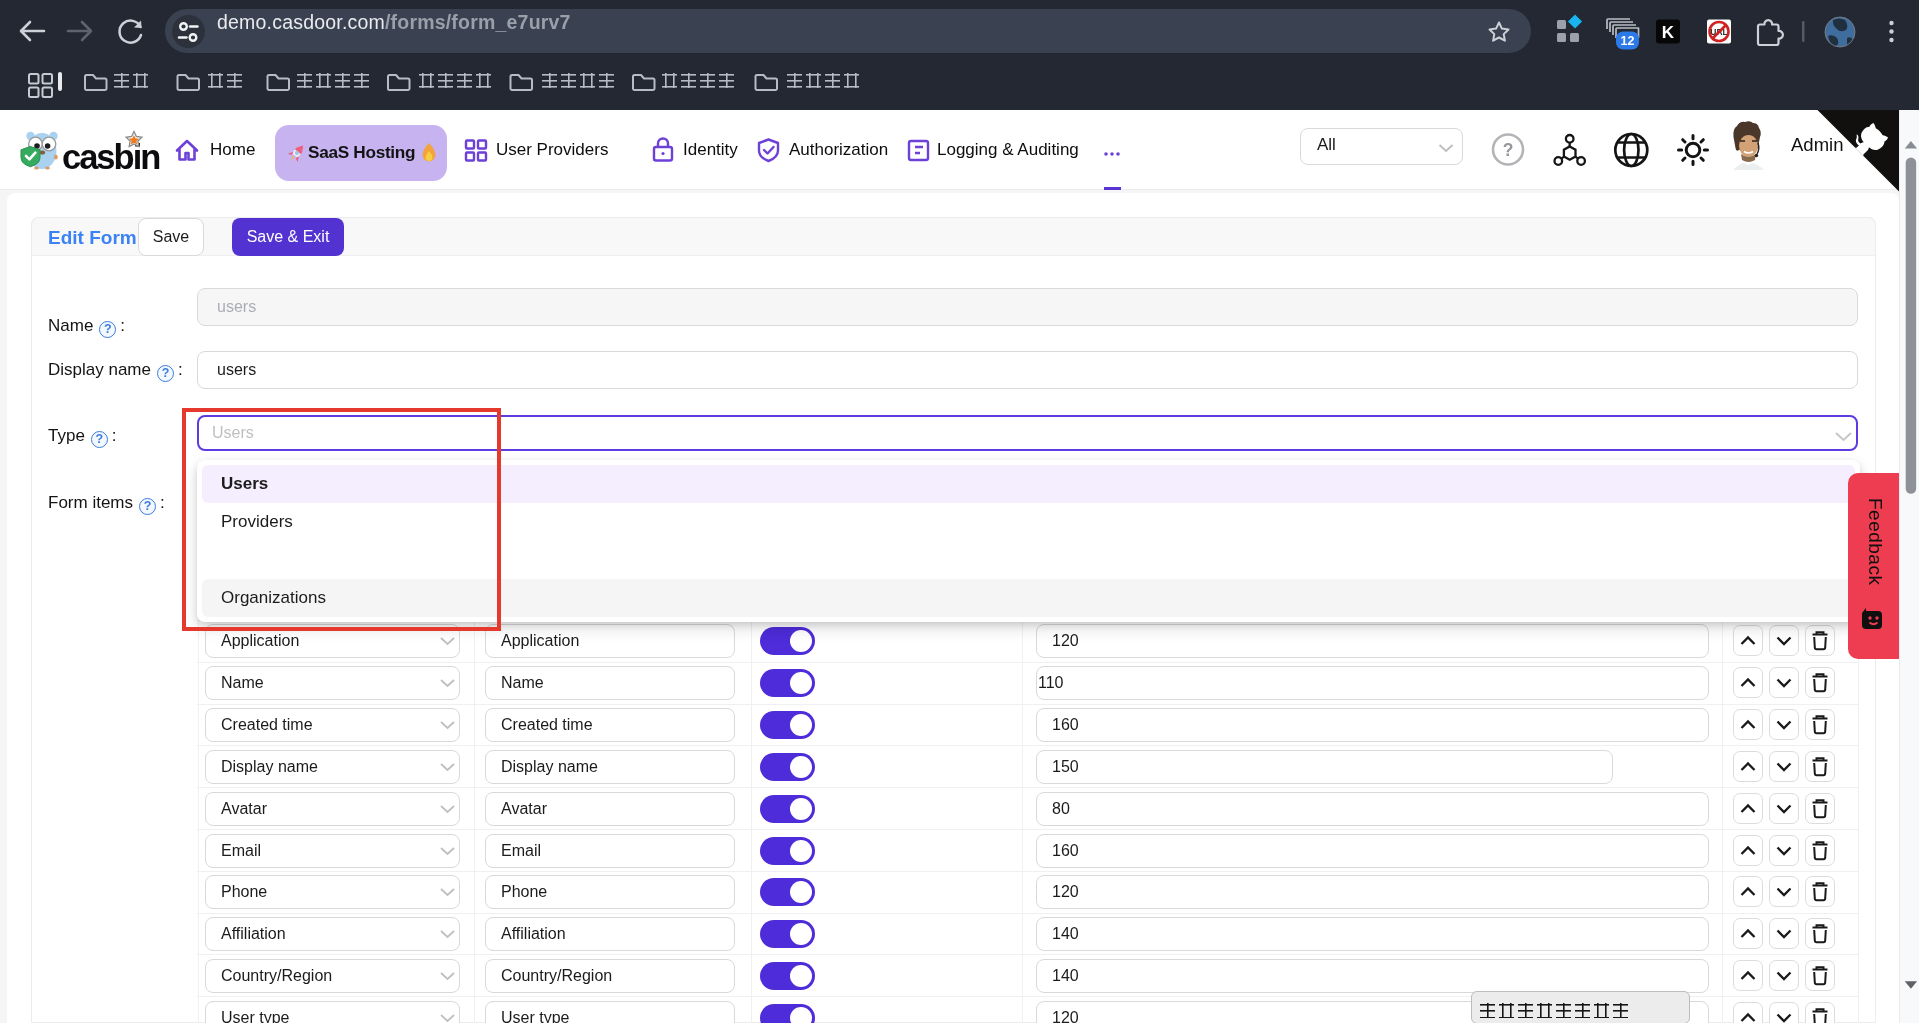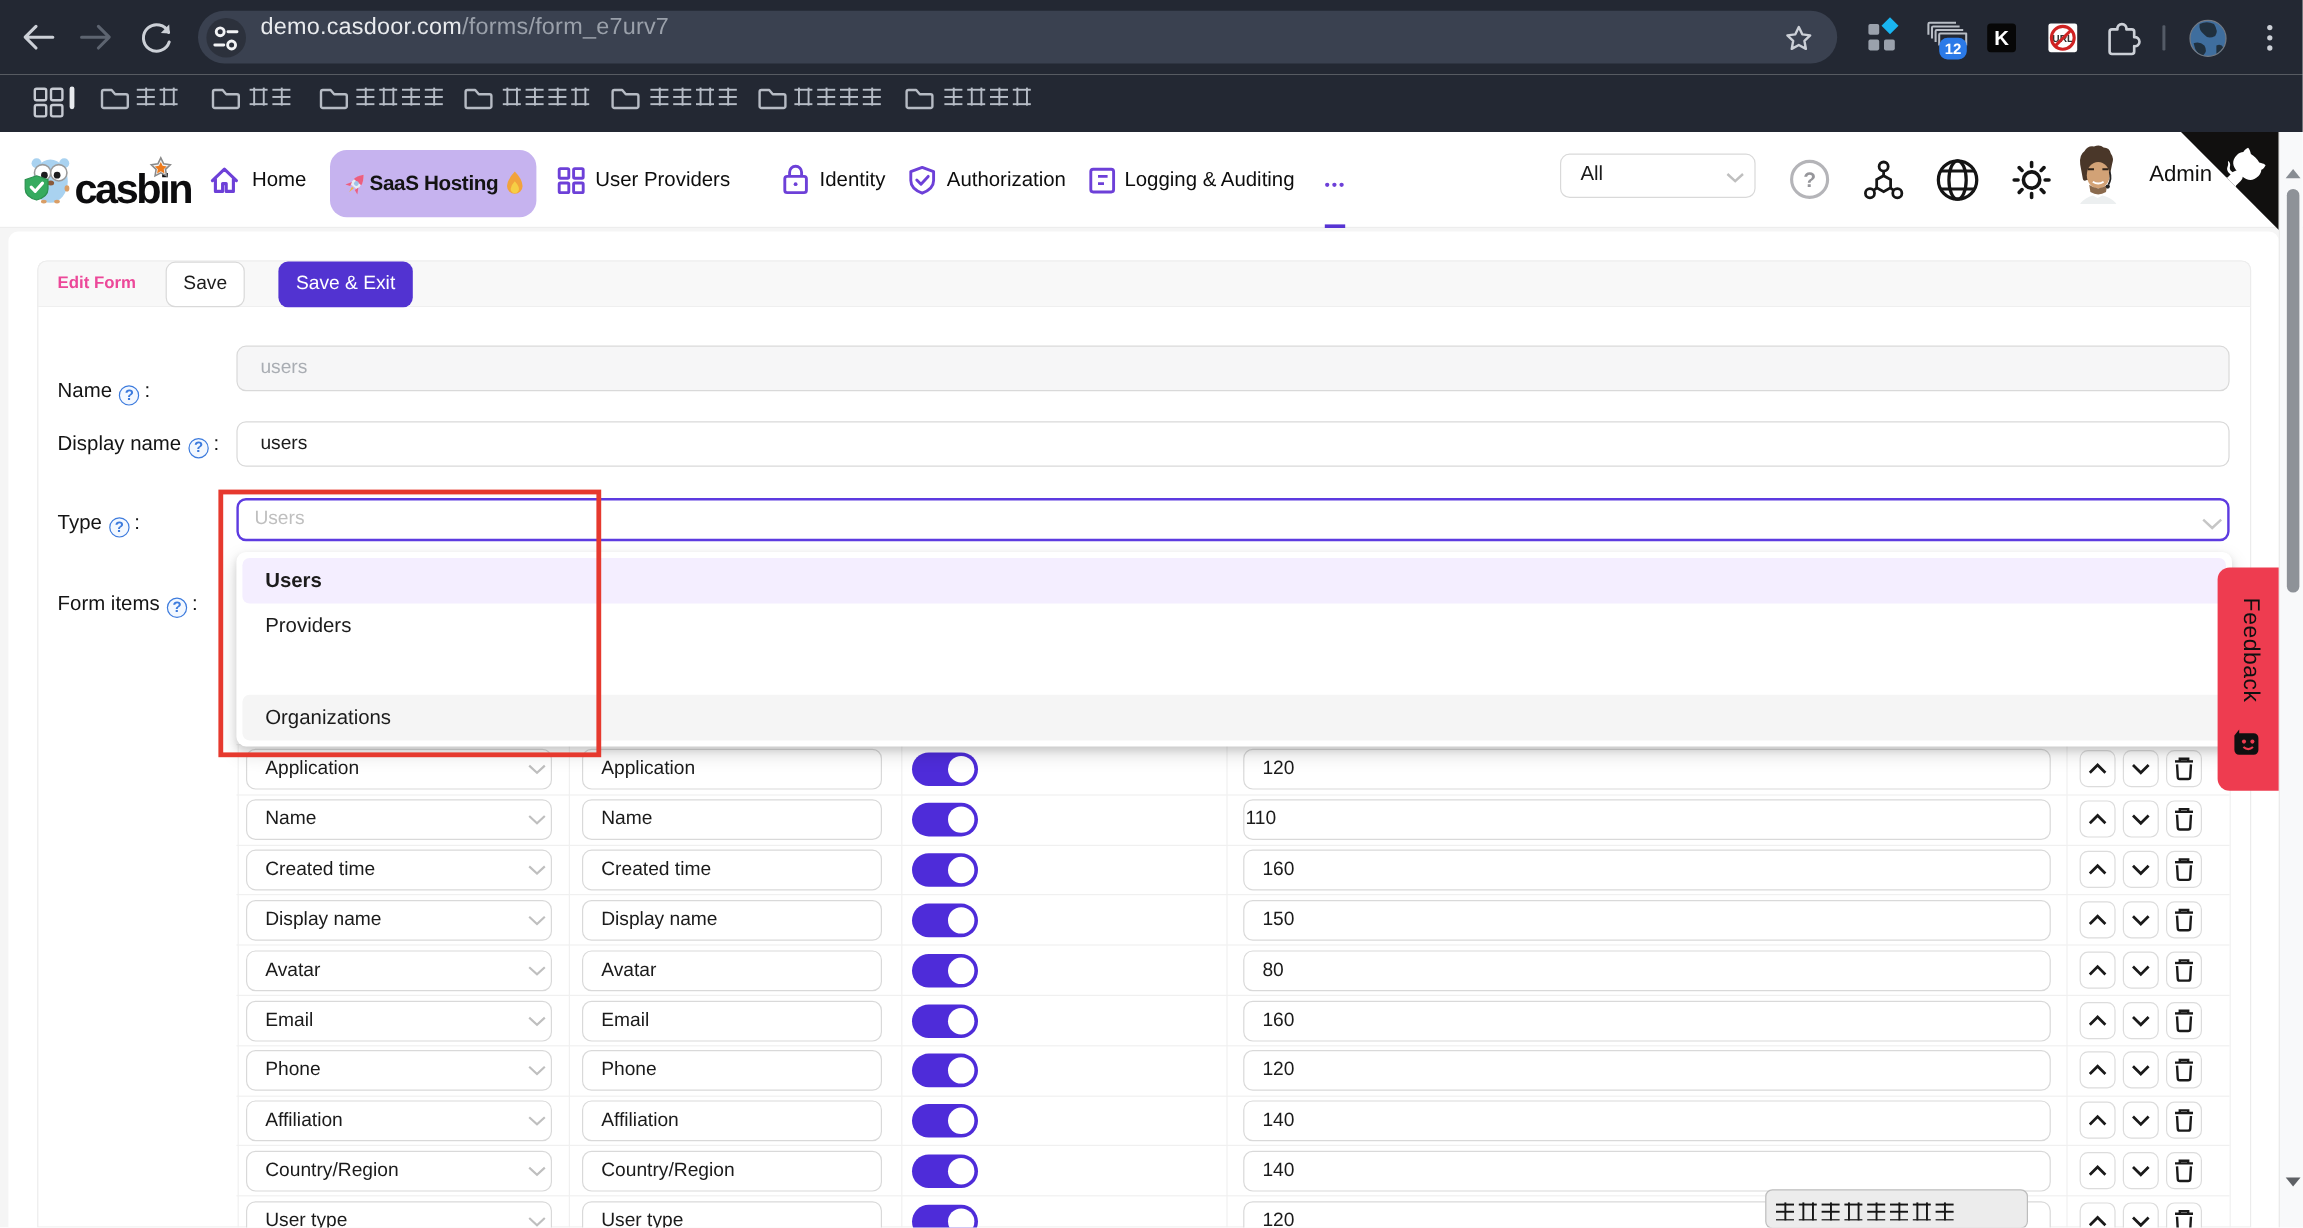--- a/index.html
+++ b/index.html
@@ -6,21 +6,21 @@
   html,body { width:1919px; height:1023px; overflow:hidden; }
   body { font-family:"Liberation Sans", sans-serif; position:relative; background:#fff; }
   .abs { position:absolute; }
 
   
   #toolbar { left:0; top:0; width:1919px; height:62px; background:#232833; }
   #bookmarks { left:0; top:62px; width:1919px; height:48px; background:#232833; }
   #pill { left:165px; top:9px; width:1366px; height:44px; border-radius:22px; background:#3a4150; }
   #tunecircle { left:172px; top:15px; width:33px; height:33px; border-radius:50%; background:#2c313c; }
   .urltxt { left:217px; top:0; height:44px; line-height:44px; font-size:19.5px; color:#e9ebee; letter-spacing:0.2px;}
-  .urltxt span { color:#9aa0aa; }
+  .urltxt span { color:#9aa0aa;font-weight:bold; }
   .cjk { display:inline-block; width:15px; height:15px; margin:0 2px; vertical-align:middle; position:relative; top:-1px;
      background:
        linear-gradient(currentColor,currentColor) 0 1px/100% 1.6px no-repeat,
        linear-gradient(currentColor,currentColor) 0 7px/100% 1.6px no-repeat,
        linear-gradient(currentColor,currentColor) 0 13.4px/100% 1.6px no-repeat,
        linear-gradient(currentColor,currentColor) 7px 0/1.6px 100% no-repeat; }
   .cjk.v2 { background:
        linear-gradient(currentColor,currentColor) 0 1px/100% 1.6px no-repeat,
        linear-gradient(currentColor,currentColor) 0 13.4px/100% 1.6px no-repeat,
        linear-gradient(currentColor,currentColor) 3px 0/1.6px 100% no-repeat,
@@ -34,21 +34,21 @@
   #saas .t { position:absolute; left:33px; top:17px; font-size:17.2px; letter-spacing:-0.3px; font-weight:bold; color:#131313; }
   #allsel { left:1300px; top:128px; width:163px; height:37px; border:1px solid #d9d9d9; border-radius:8px; background:#fff; }
   #allsel .t { position:absolute; left:16px; top:6px; font-size:17px; color:#1a1a1a; }
   #inkbar { left:1104px; top:187px; width:17px; height:3px; background:#5734d3; }
 
   
   #pagebg { left:0; top:190px; width:1919px; height:833px; background:#f5f5f5; }
   #panel { left:7px; top:193px; width:1892px; height:830px; background:#fff; border-radius:8px 8px 0 0; }
   #card { left:31px; top:217px; width:1845px; height:806px; background:#fff; border:1px solid #ececec; border-radius:8px 8px 0 0; }
   #cardhead { left:31px; top:217px; width:1845px; height:39px; background:#f8f8f8; border:1px solid #ececec; border-bottom:1px solid #efefef; border-radius:8px 8px 0 0; }
-  #cardtitle { left:48px; top:227px; font-size:14px; font-weight:bold; color:#ec4899; }
+  #cardtitle { left:48px; top:227px; font-size:19px; font-weight:bold; color:#3b82f6; }
   .btn { border-radius:8px; font-size:16px; text-align:center; }
   #savebtn { left:138px; top:218px; width:66px; height:38px; line-height:36px; background:#fff; border:1px solid #d9d9d9; color:#1c1c1c; }
   #saveexit { left:232px; top:218px; width:112px; height:38px; line-height:38px; background:#5233d1; color:#fff; }
 
   .lbl { font-size:17px; color:#141414; height:22px; line-height:22px; }
   .qi { display:inline-block; width:17px; height:17px; border:1.5px solid #3d7bdd; border-radius:50%; background:#f3f8ff; color:#3d7bdd; font-size:12.5px; line-height:14.5px; text-align:center; vertical-align:-1.5px; margin:0 4px 0 6px; font-weight:bold;}
   .input { position:absolute; border:1px solid #d9d9d9; border-radius:8px; background:#fff; font-size:16px; color:#1b1b1b; }
   .ph { color:#bfbfbf; }
 
   
@@ -383,21 +383,21 @@
   </div>
 <div class="input" style="left:1036px;top:708px;width:673px;height:34px;line-height:32px;padding-left:15px;">160</div>
 <div class="rowbtn" style="left:1733px;top:709px;"></div>
 <div class="rowbtn" style="left:1769px;top:709px;"></div>
 <div class="rowbtn" style="left:1805px;top:709px;"></div>
 <div class="input" style="left:205px;top:750px;width:255px;height:34px;line-height:32px;padding-left:15px;">Display name</div>
 <div class="input" style="left:485px;top:750px;width:250px;height:34px;line-height:32px;padding-left:15px;">Display name</div>
 <div class="toggle" style="left:760px;top:753px;">
     <i></i>
   </div>
-<div class="input" style="left:1036px;top:750px;width:673px;height:34px;line-height:32px;padding-left:15px;">150</div>
+<div class="input" style="left:1036px;top:750px;width:577px;height:34px;line-height:32px;padding-left:15px;">150</div>
 <div class="rowbtn" style="left:1733px;top:751px;"></div>
 <div class="rowbtn" style="left:1769px;top:751px;"></div>
 <div class="rowbtn" style="left:1805px;top:751px;"></div>
 <div class="input" style="left:205px;top:792px;width:255px;height:34px;line-height:32px;padding-left:15px;">Avatar</div>
 <div class="input" style="left:485px;top:792px;width:250px;height:34px;line-height:32px;padding-left:15px;">Avatar</div>
 <div class="toggle" style="left:760px;top:795px;">
     <i></i>
   </div>
 <div class="input" style="left:1036px;top:792px;width:673px;height:34px;line-height:32px;padding-left:15px;">80</div>
 <div class="rowbtn" style="left:1733px;top:793px;"></div>

